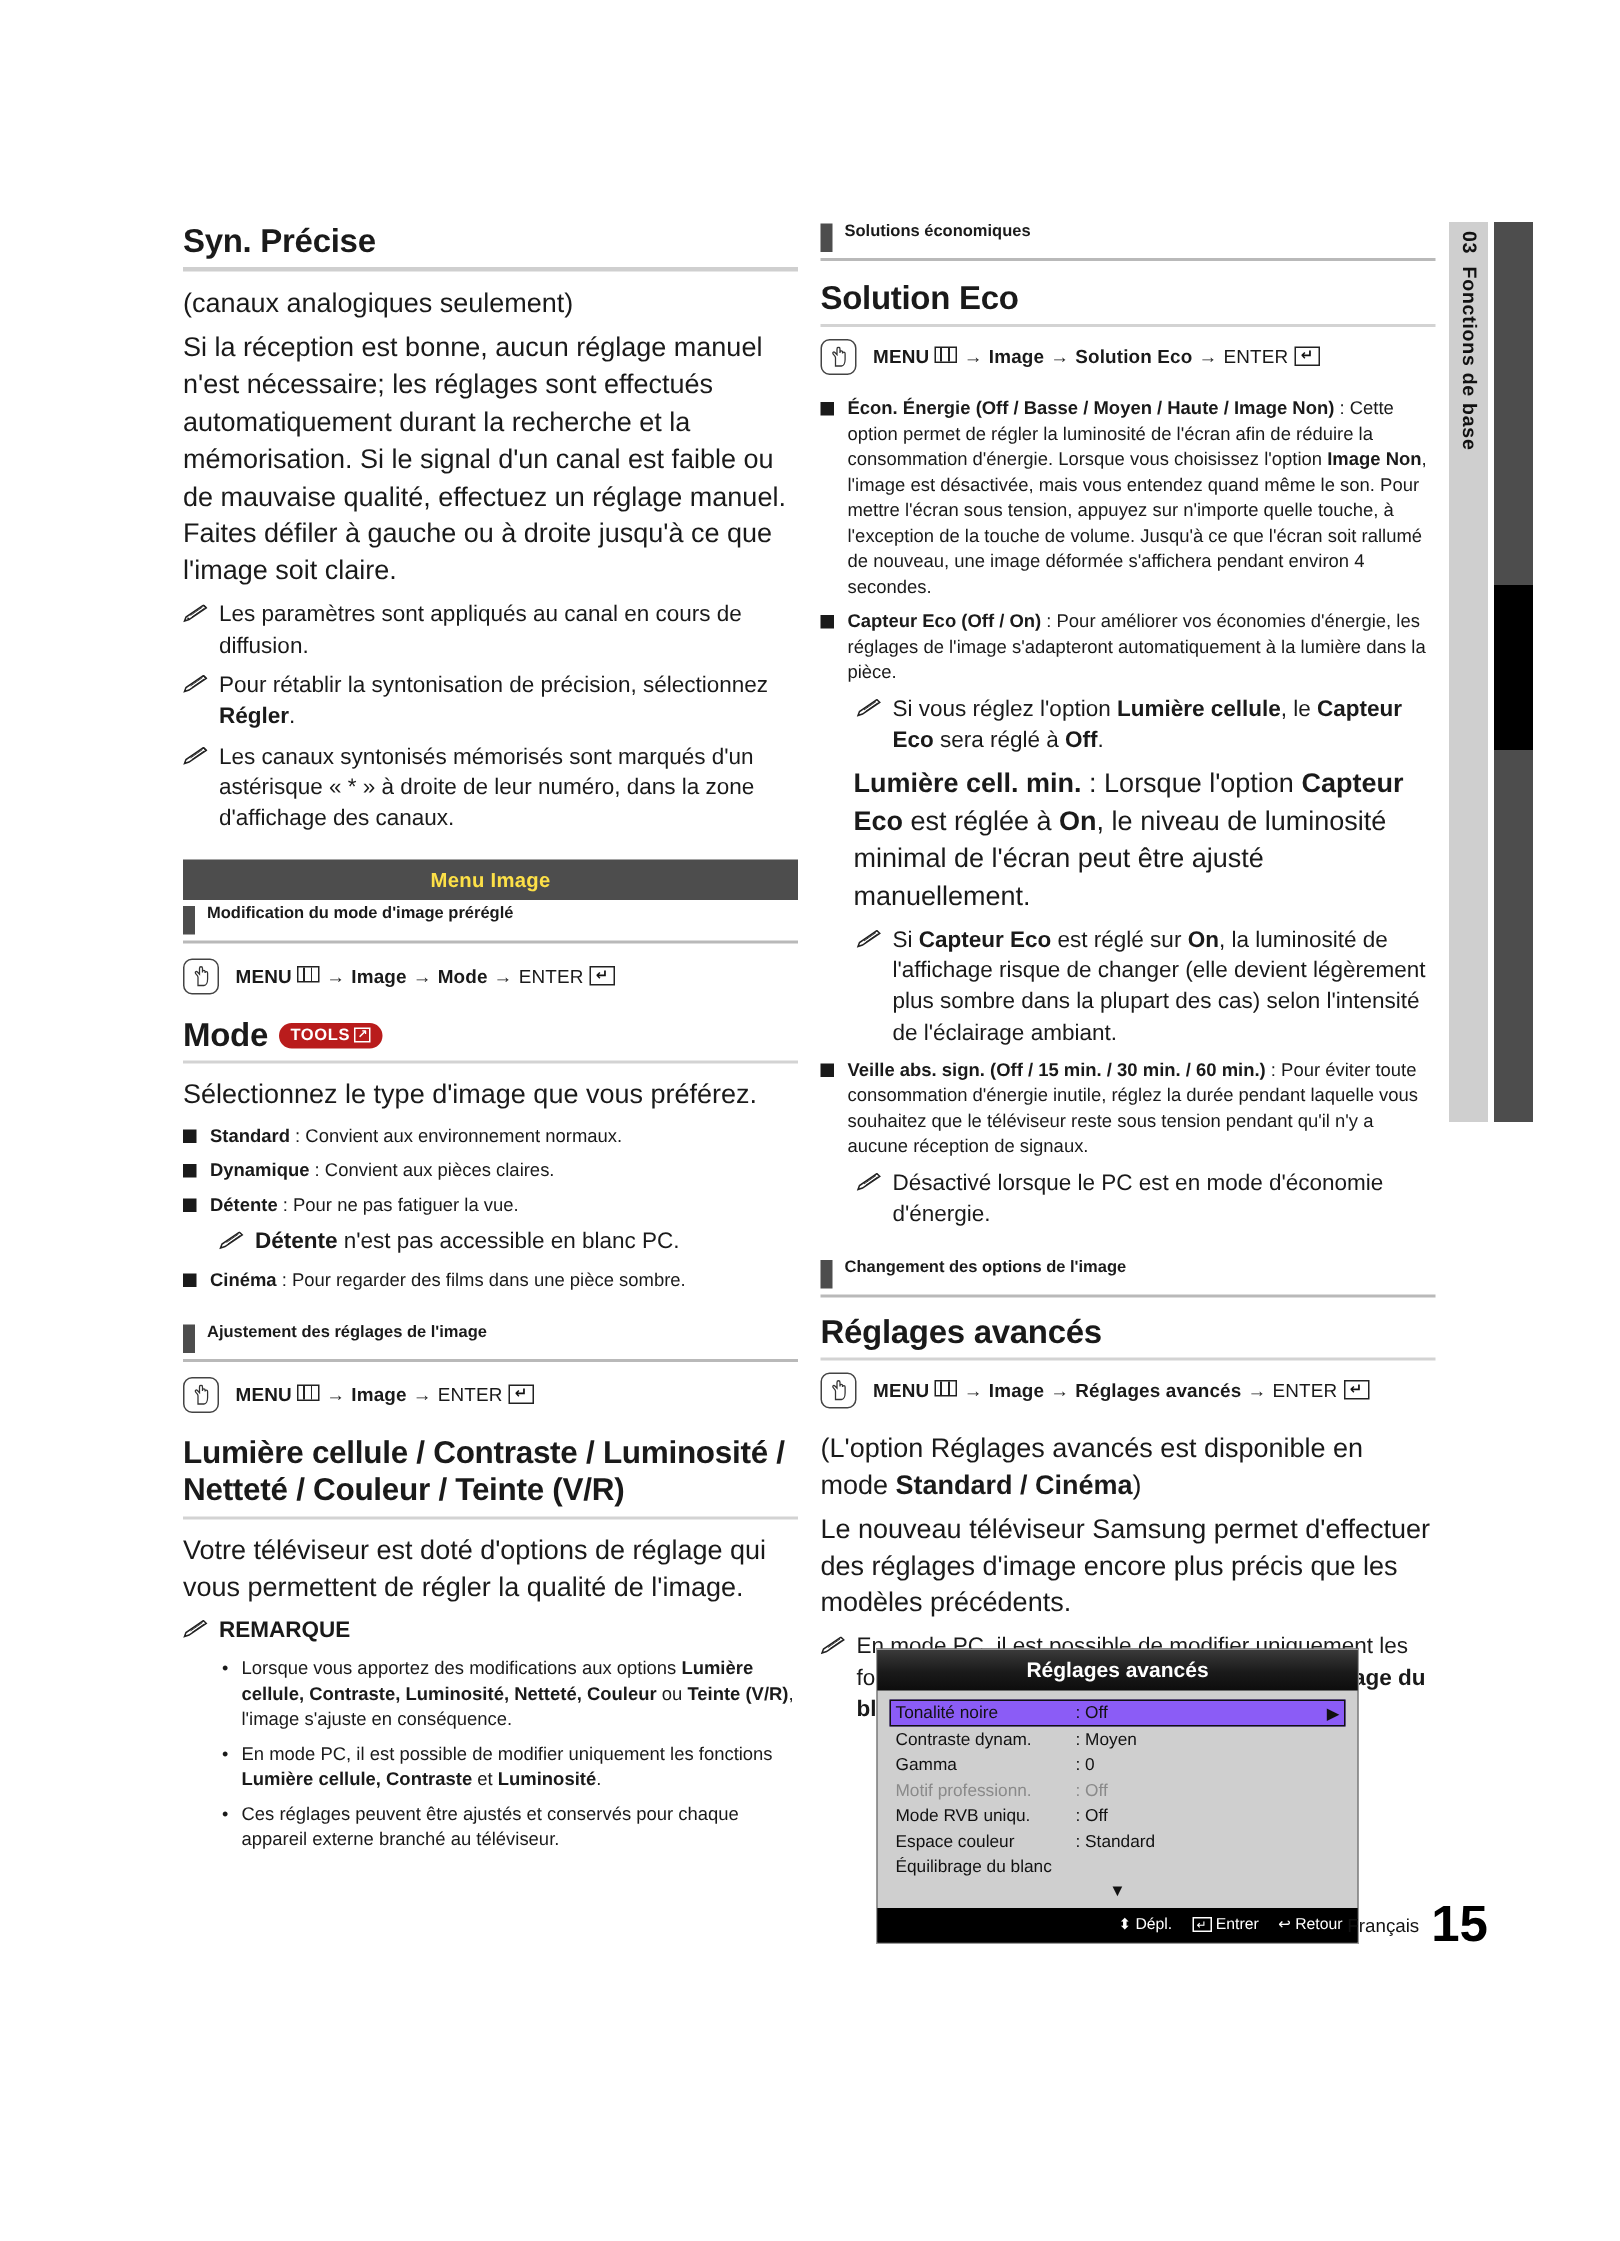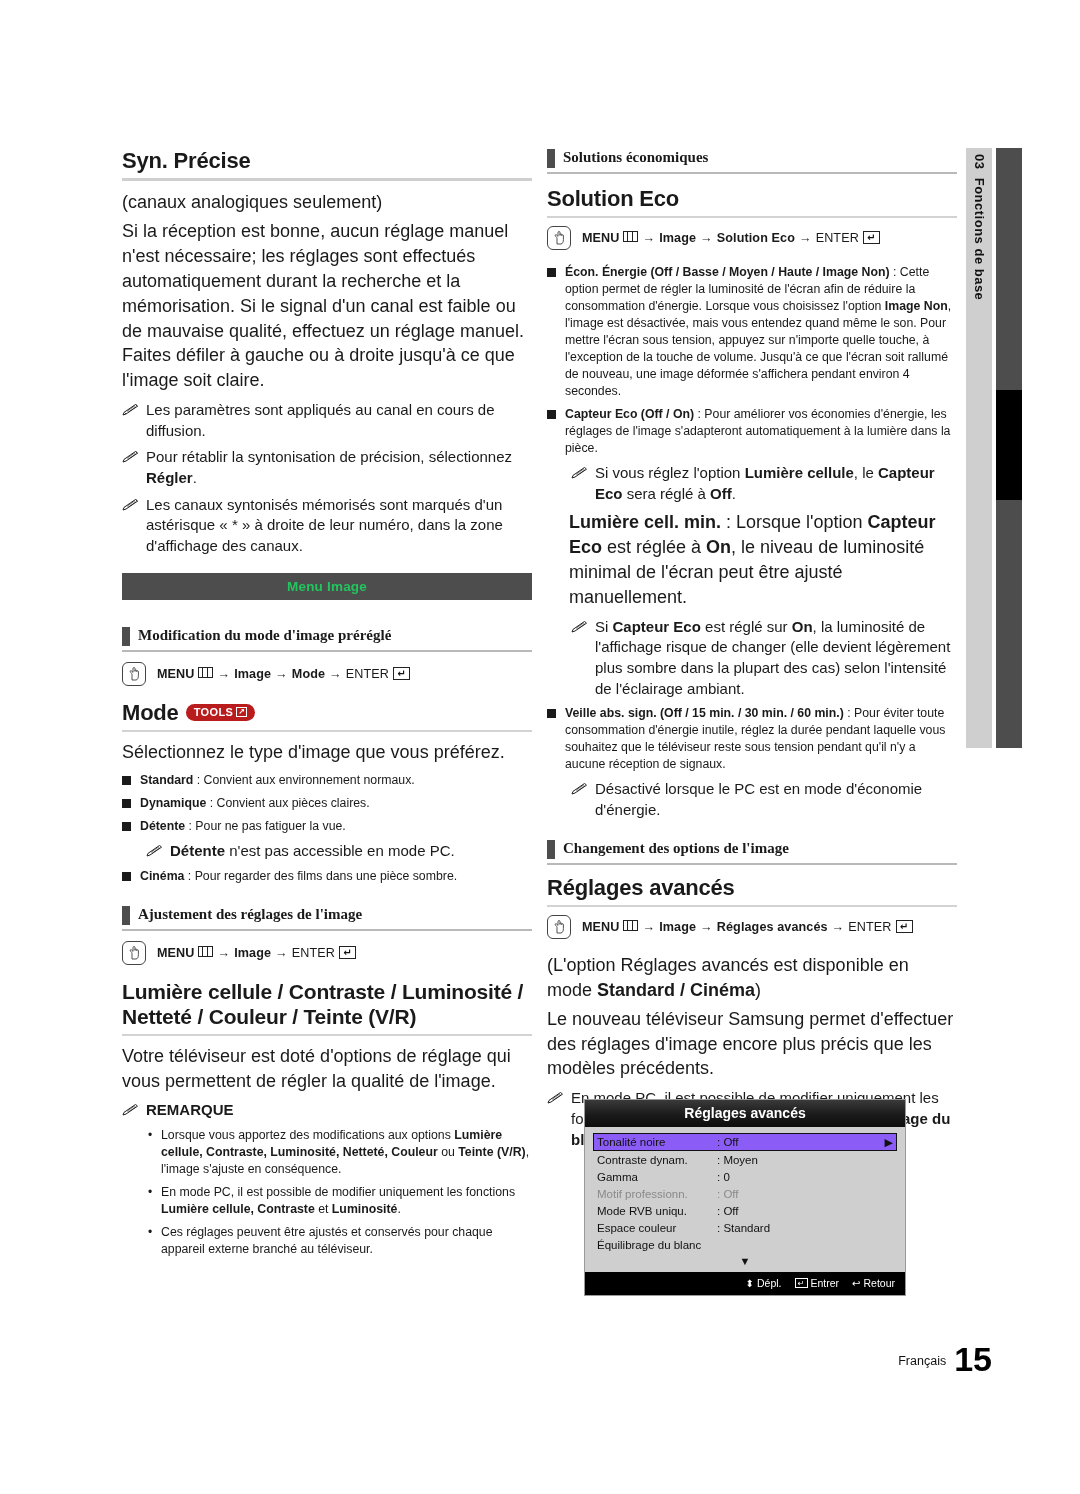--- a/index.html
+++ b/index.html
@@ -29,29 +29,29 @@
   
   h1.big-title{
     font-size:22px;font-weight:bold;margin:0 0 4px 0;line-height:1.2;
     letter-spacing:-.2px;
   }
   .rule{height:3px;background:#cfcfcf;margin:0 0 9px 0;}
   .rule-thin{height:2px;background:#d3d3d3;margin:2px 0 8px 0;}
 
   .sec-head{display:flex;align-items:flex-start;gap:8px;margin:0;}
   .sec-bar{width:8px;height:19px;background:#4d4d4d;flex:0 0 8px;margin-top:1px;}
-  .sec-title{font-size:15px;font-weight:bold;line-height:1.25;font-family:Liberation Serif, serif;}
+  .sec-title{font-size:11px;font-weight:bold;line-height:1.25;}
   .sec-underline{height:2px;background:#b9b9b9;margin:4px 0 10px 0;}
 
   p{margin:0 0 7px 0;font-size:18px;line-height:1.38;}
   .tight{margin-bottom:4px;}
 
   .banner{
-    background:#4d4d4d;color:#22c55e;text-align:center;font-weight:bold;
-    font-size:13.5px;padding:6px 0;margin:16px 0 26px 0;letter-spacing:.2px;
+    background:#4d4d4d;color:#fde047;text-align:center;font-weight:bold;
+    font-size:13.5px;padding:6px 0;margin:16px 0 3px 0;letter-spacing:.2px;
   }
 
   
   .path{display:flex;align-items:center;gap:11px;margin:6px 0 14px 0;}
   .hand-ico{
     width:22px;height:22px;border:1.5px solid #444;border-radius:6px;
     display:flex;align-items:center;justify-content:center;flex:0 0 22px;
     font-size:12px;line-height:1;color:#333;
   }
   .path-txt{font-size:12.6px;font-weight:bold;letter-spacing:.1px;display:flex;align-items:flex-start;gap:4px;flex-wrap:wrap;}
@@ -122,21 +122,21 @@
   .osd-foot{
     background:#000;color:#fff;font-size:10.5px;display:flex;justify-content:flex-end;
     align-items:center;gap:13px;padding:5px 10px 6px 0;
   }
   .osd-foot span.k{display:inline-flex;align-items:center;gap:3px;}
   .fglyph{font-size:10px;}
   .fbox{display:inline-block;width:13px;height:10px;border:1.2px solid #fff;box-sizing:border-box;
         font-size:8px;line-height:9px;text-align:center;}
 
   
-  .foot{position:absolute;left:0;top:1340px;width:1080px;text-align:right;padding-right:88px;box-sizing:border-box;}
+  .foot{position:absolute;left:0;top:1264px;width:1080px;text-align:right;padding-right:88px;box-sizing:border-box;}
   .foot-lang{font-size:12.5px;color:#111;vertical-align:6px;margin-right:8px;}
   .foot-num{font-size:34px;font-weight:bold;color:#000;}
 </style>
 </head>
 <body>
 
 <div class="page">
 
   <div class="side-tab"></div>
   <div class="side-tab-text">
@@ -240,21 +240,21 @@
       <span class="sq"></span>
       <span class="sq-body"><b>Détente</b><span> : Pour ne pas fatiguer la vue.</span></span>
     </div>
     <div class="note note-indent">
       <span class="note-ico">
         <svg width="17" height="12" viewBox="0 0 17 12">
             <path d="M1 11 L4 10 L15.5 2.2 L13.6 0.4 L2 8.4 Z" fill="none" stroke="#222" stroke-width="1"></path>
             <path d="M5 7.3 L13 1.7 M6 8.3 L14 2.7" stroke="#222" stroke-width=".6"></path>
           </svg>
       </span>
-      <span class="note-body"><b>Détente</b><span> n'est pas accessible en mode PC.</span></span>
+      <span class="note-body"><b>Détente</b><span> n'est pas accessible en blanc PC.</span></span>
     </div>
     <div class="sq-item">
       <span class="sq"></span>
       <span class="sq-body"><b>Cinéma</b><span> : Pour regarder des films dans une pièce sombre.</span></span>
     </div>
 
     <div class="sec-head" style="margin-top:20px;">
       <span class="sec-bar"></span>
       <span class="sec-title">Ajustement des réglages de l'image</span>
     </div>

